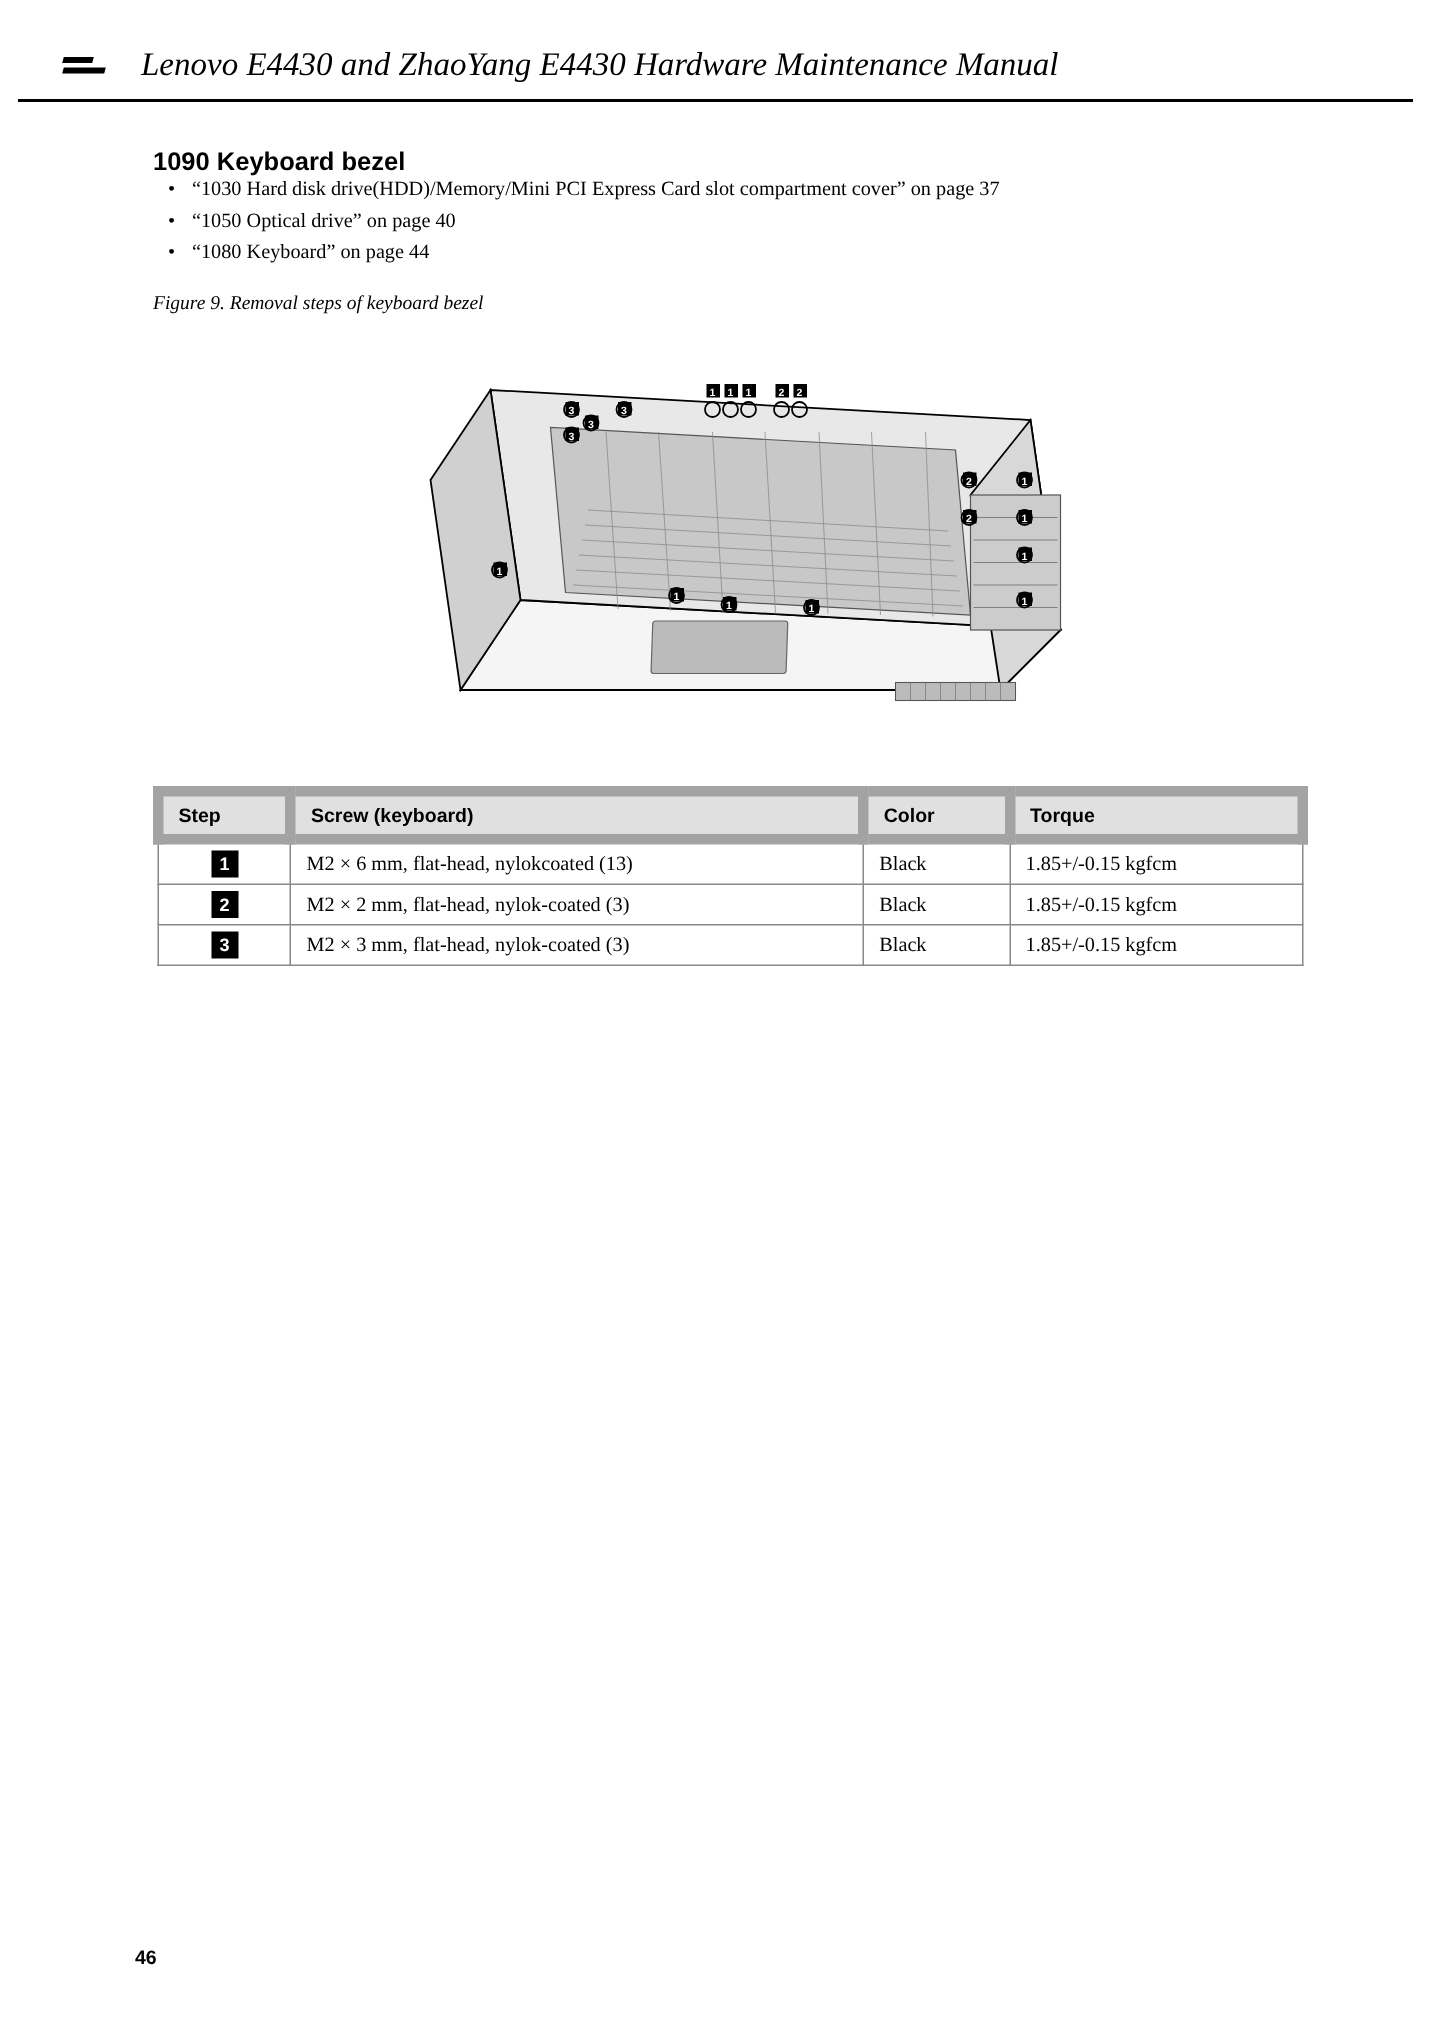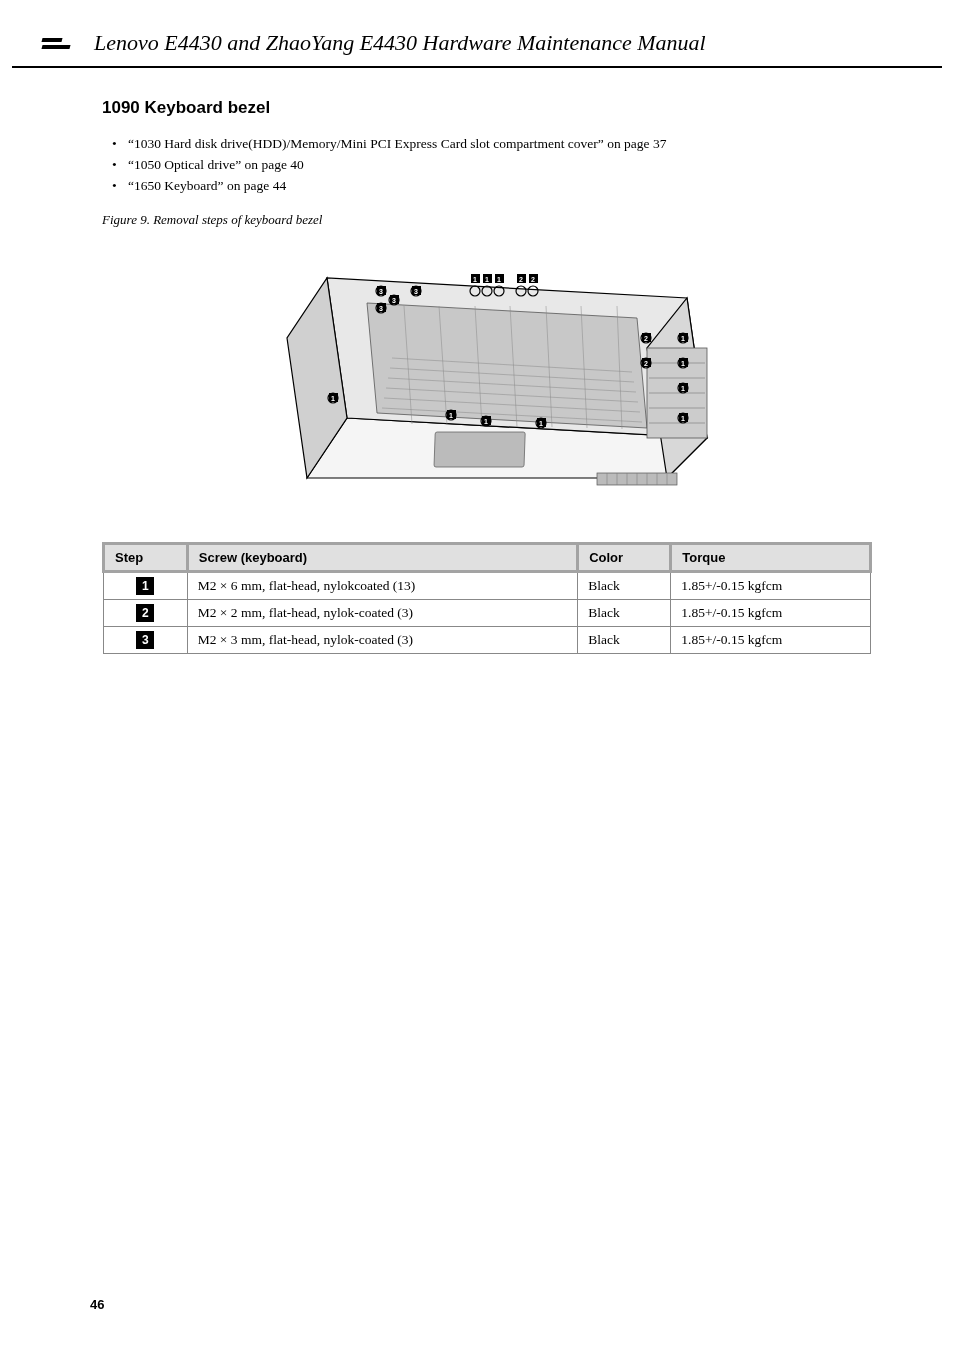--- a/index.html
+++ b/index.html
@@ -60,21 +60,20 @@
     }
 
     
     .content {
       padding: 30px 70px 30px 90px;
     }
 
     .section-title {
       font-size: 17px;
       font-weight: bold;
-      margin-bottom: 18px;
       font-family: Arial, Helvetica, sans-serif;
     }
 
     .intro-text {
       font-size: 13.5px;
       margin-bottom: 8px;
     }
 
     .bullet-list {
       list-style: none;
@@ -139,21 +138,21 @@
     
     .screw-table {
       border-collapse: collapse;
       width: 100%;
       margin-top: 10px;
       font-size: 13.5px;
     }
 
     .screw-table th {
       background: #e0e0e0;
-      border: 3px solid #a3a3a3;
+      border: 7px solid #a3a3a3;
       padding: 5px 10px;
       text-align: left;
       font-weight: bold;
       font-family: Arial, Helvetica, sans-serif;
       font-size: 13px;
     }
 
     .screw-table td {
       border: 1px solid #888;
       padding: 5px 10px;
@@ -204,21 +203,21 @@
   </div>
 
   <div class="content">
 
     <div class="section-title">1090 Keyboard bezel</div>
 
 
     <ul class="bullet-list">
       <li>“1030 Hard disk drive(HDD)/Memory/Mini PCI Express Card slot compartment cover” on page 37</li>
       <li>“1050 Optical drive” on page 40</li>
-      <li>“1650 Keyboard” on page 44</li>
+      <li>“1080 Keyboard” on page 44</li>
     </ul>
 
     <p class="figure-caption">Figure 9. Removal steps of keyboard bezel</p>
 
 
     <div class="figure-container">
       <svg class="figure-svg" viewBox="0 0 480 280" xmlns="http://www.w3.org/2000/svg">
 
         <g stroke="#000" stroke-width="1" fill="none">
 

